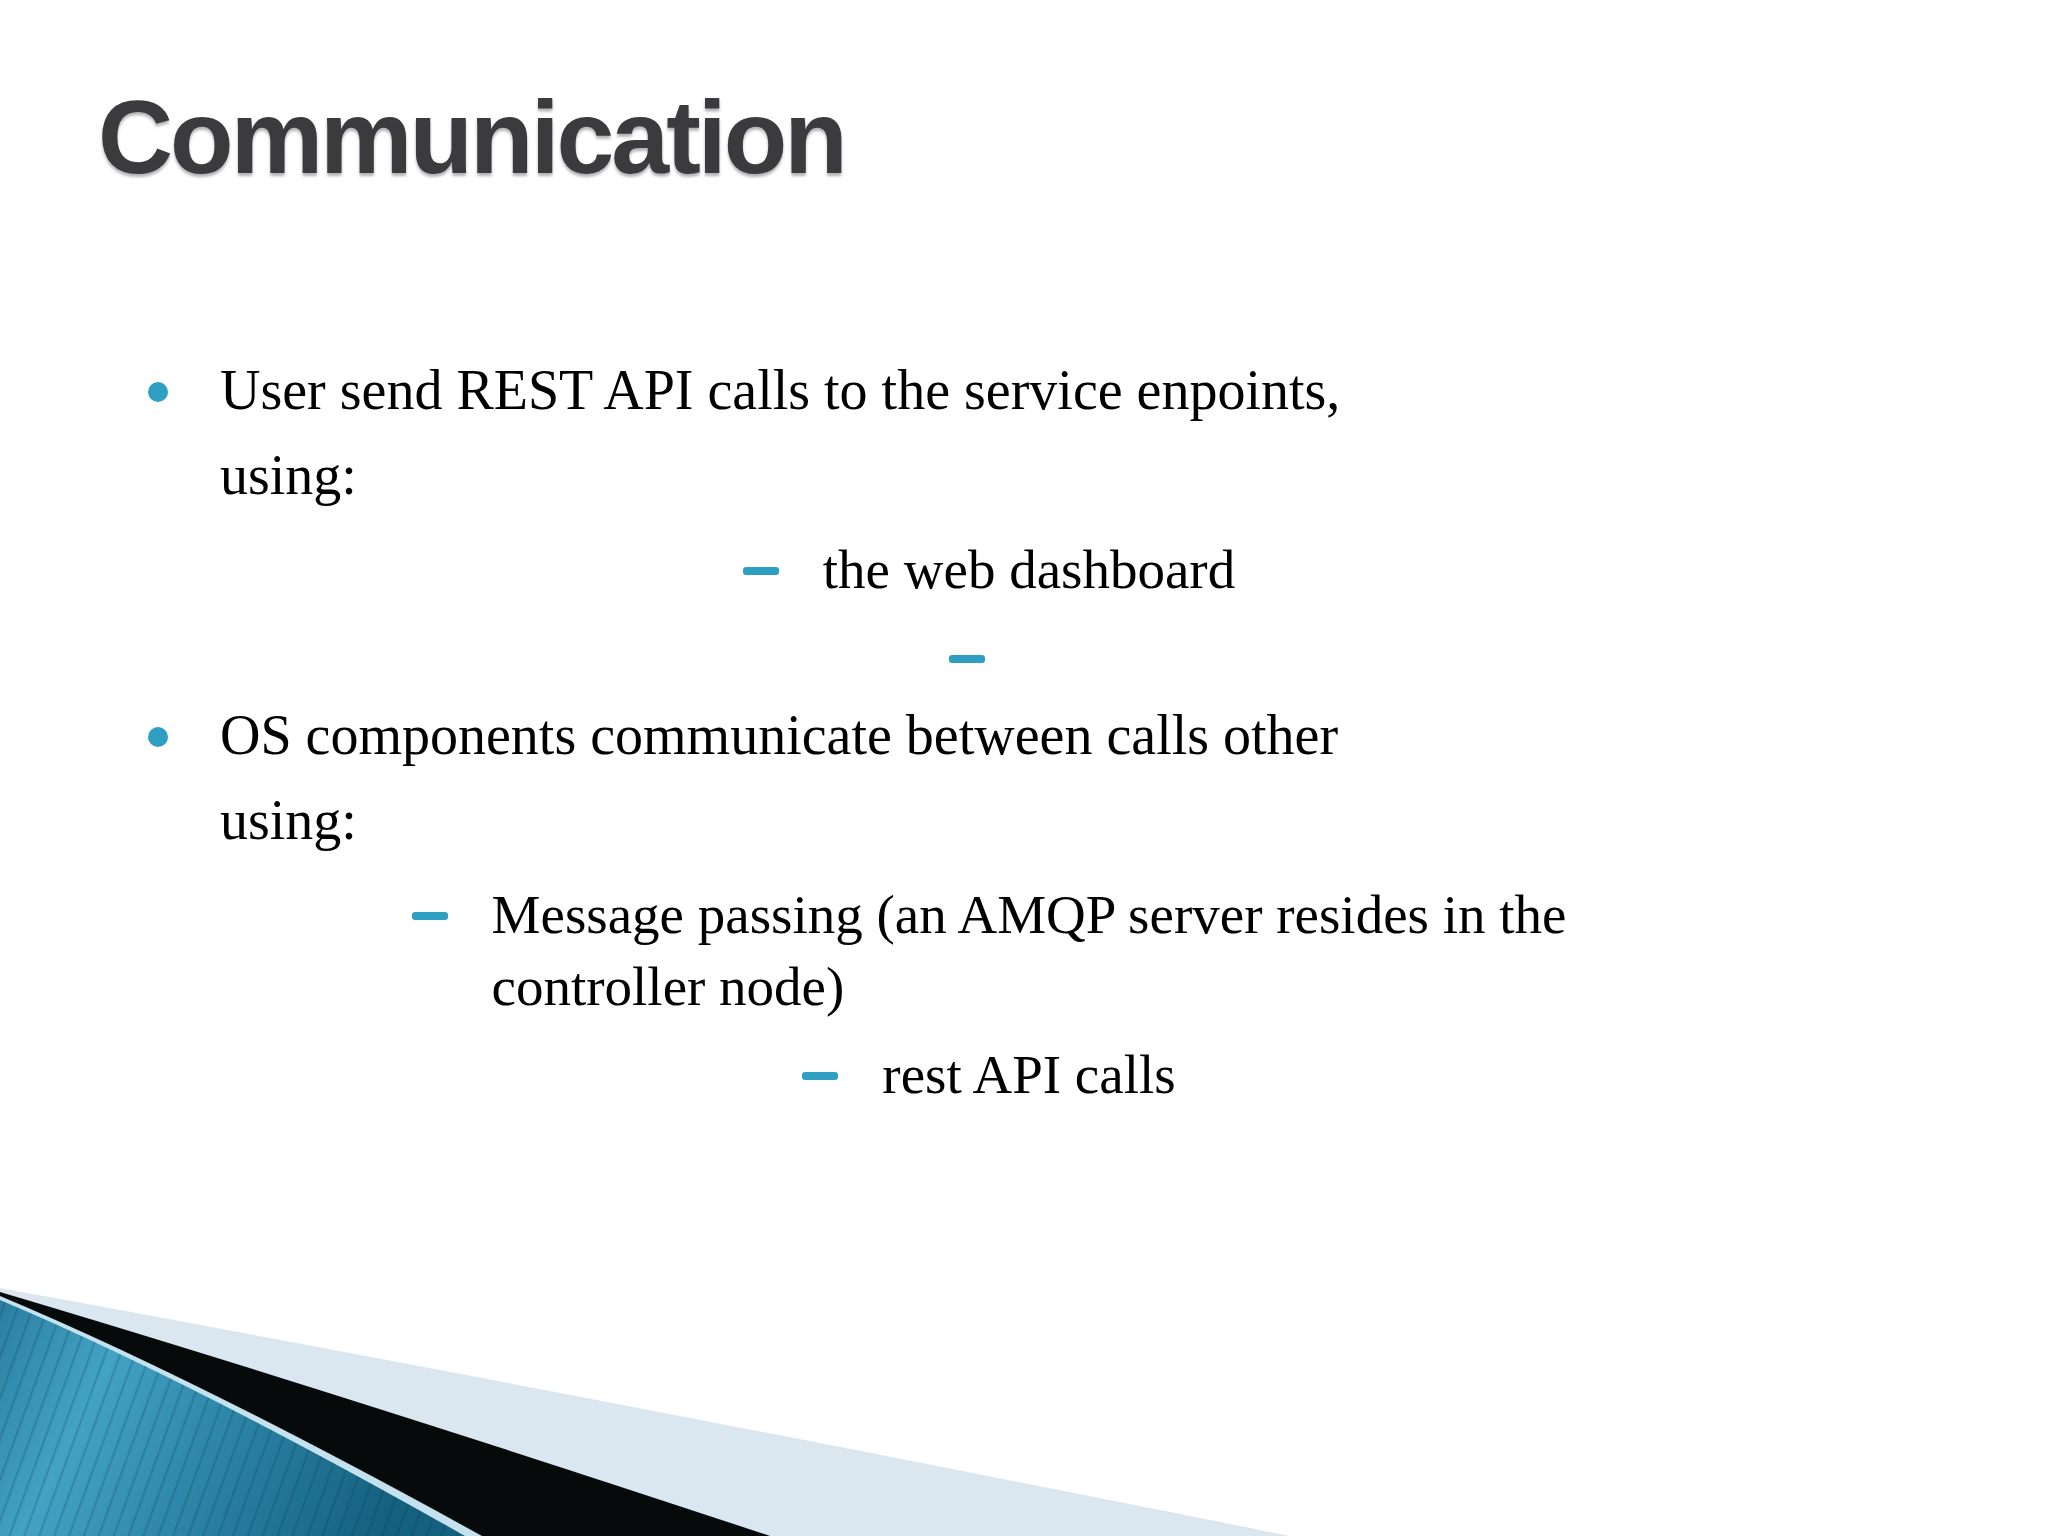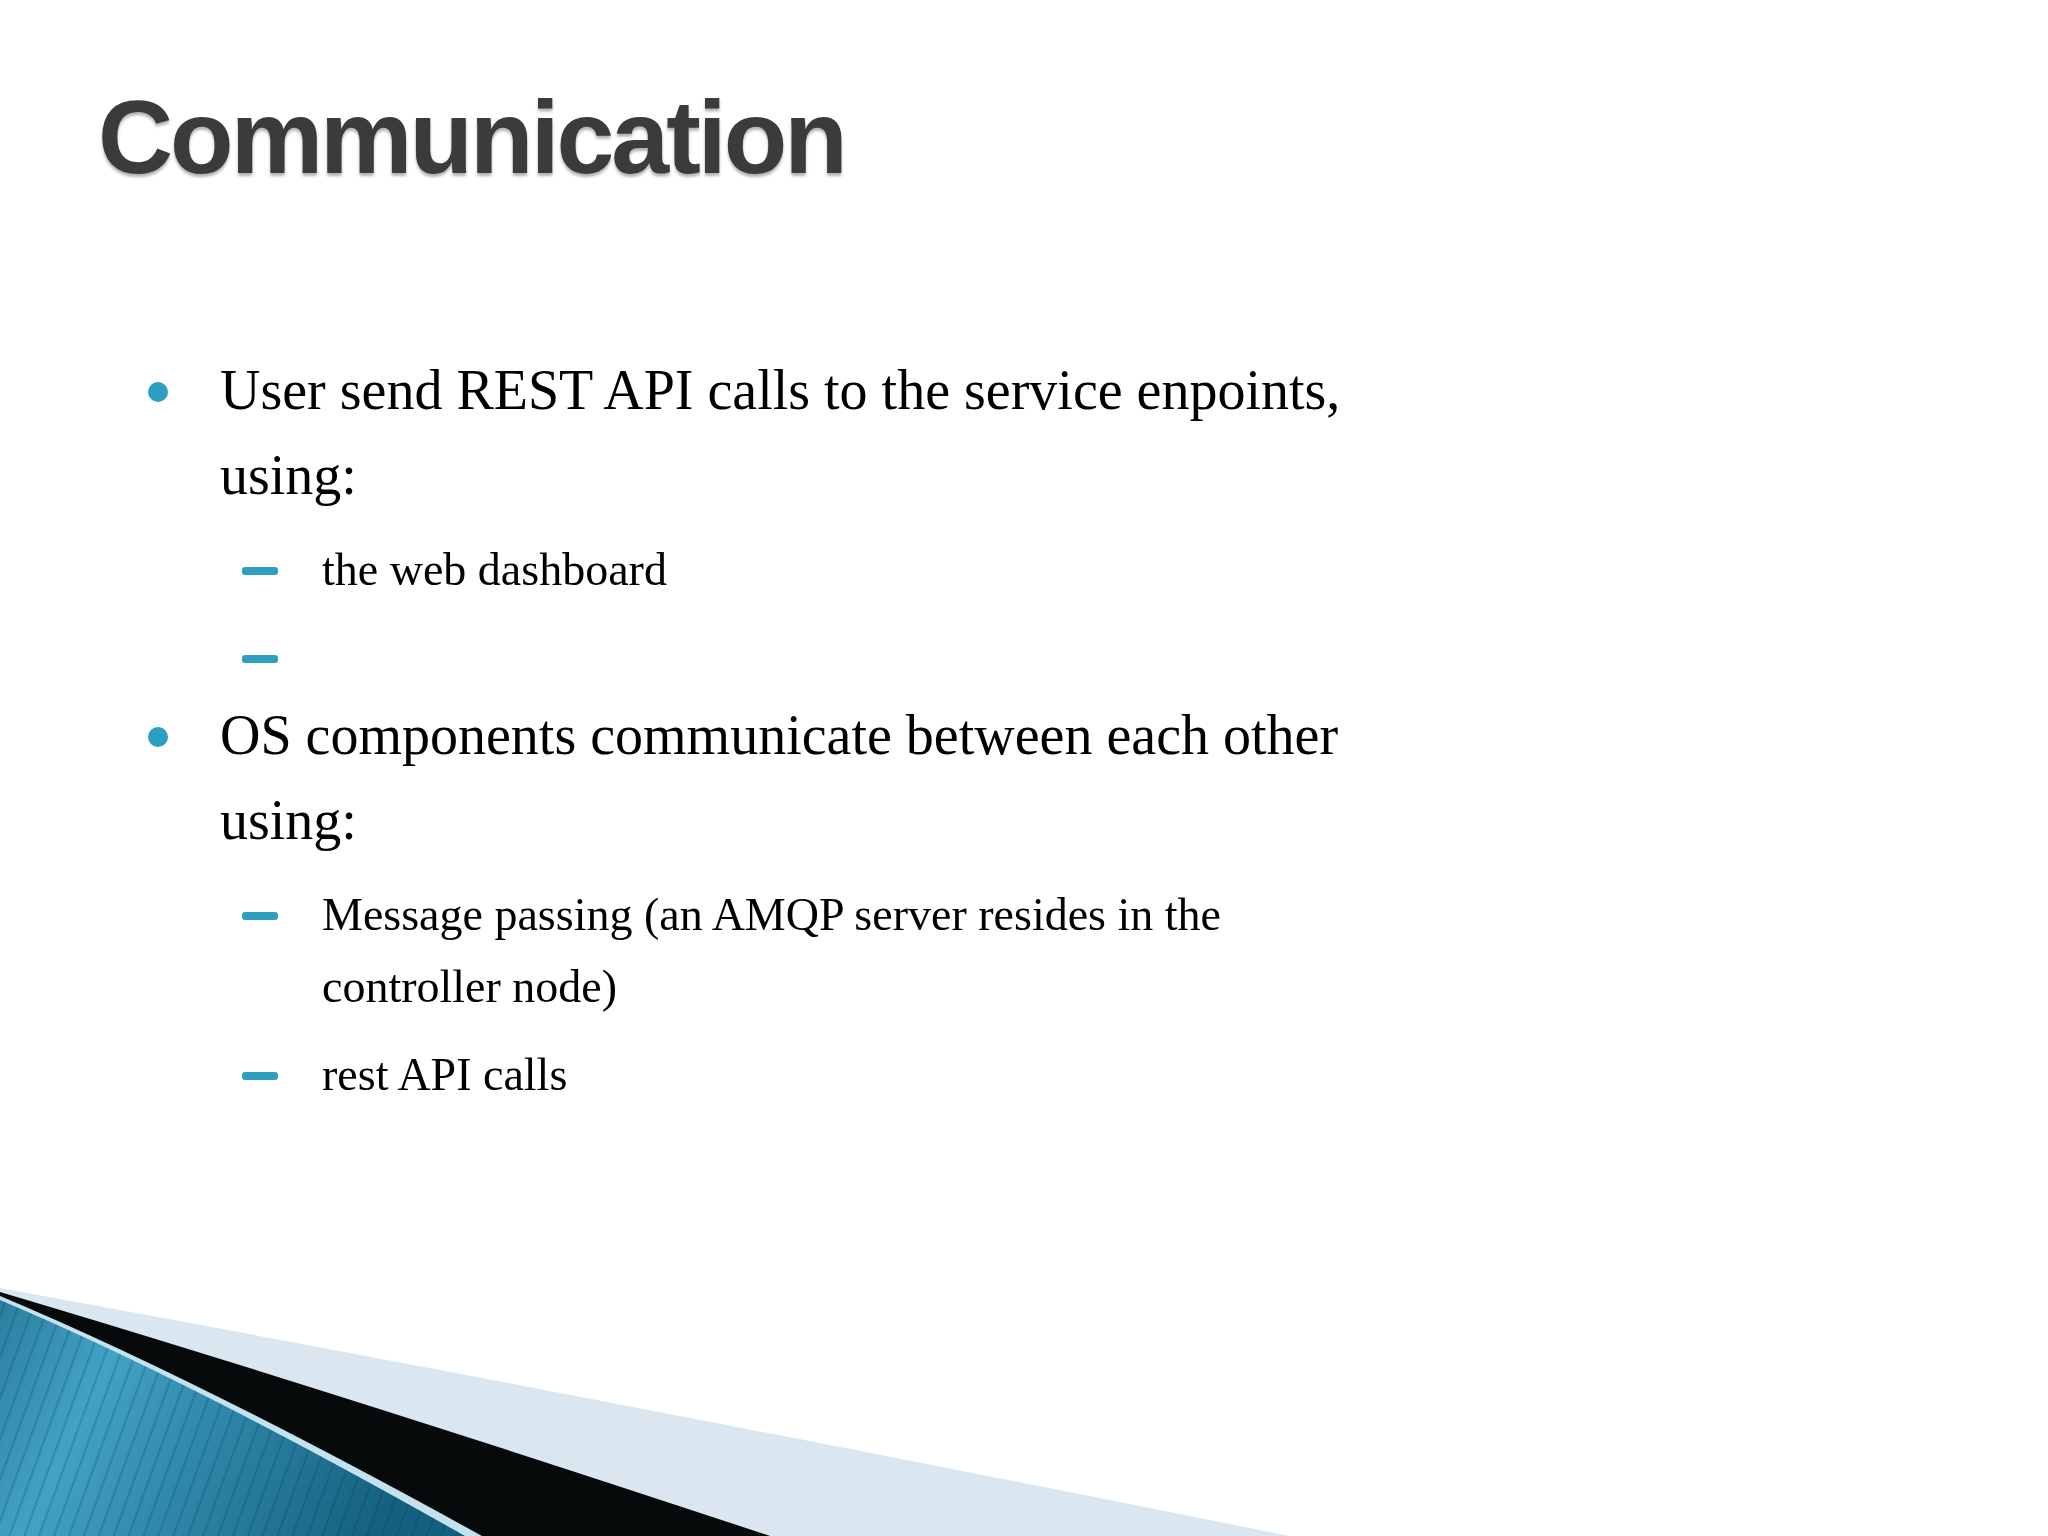--- a/index.html
+++ b/index.html
@@ -33,22 +33,23 @@
     padding: 0;
   }
   .bullet-item { display: flex; align-items: flex-start; color: #000000; }
   .bullet-item.lvl1 {
     margin: 30px 0 0 148px;
     font-size: 56px;
     line-height: 85px;
   }
   .bullet-item.lvl2 {
     margin: 16px 0 0 242px;
-    font-size: 46px;
+    font-size: 55px;
     line-height: 72px;
+    justify-content: center;
   }
   .bullet-list > .bullet-item:first-child { margin-top: 0; }
   .bullet-text { white-space: pre-line; }
   .marker { flex: 0 0 auto; display: block; }
   .marker.dot {
     width: 20px; height: 20px;
     border-radius: 50%;
     margin: 34px 52px 0 0;
   }
   .marker.dash {
@@ -80,21 +81,21 @@
     </li>
       <li class="bullet-item lvl2">
       <span class="marker dash" style="background: rgb(47, 159, 193);"></span>
       <span class="bullet-text">the web dashboard</span>
     </li>
       <li class="bullet-item lvl2">
       <span class="marker dash" style="background: rgb(47, 159, 193);"></span>
     </li>
       <li class="bullet-item lvl1">
       <span class="marker dot" style="background: rgb(47, 159, 193);"></span>
-      <span class="bullet-text">OS components communicate between each other
+      <span class="bullet-text">OS components communicate between calls other
 using:</span>
     </li>
       <li class="bullet-item lvl2">
       <span class="marker dash" style="background: rgb(47, 159, 193);"></span>
       <span class="bullet-text">Message passing (an AMQP server resides in the
 controller node)</span>
     </li>
       <li class="bullet-item lvl2">
       <span class="marker dash" style="background: rgb(47, 159, 193);"></span>
       <span class="bullet-text">rest API calls</span>

